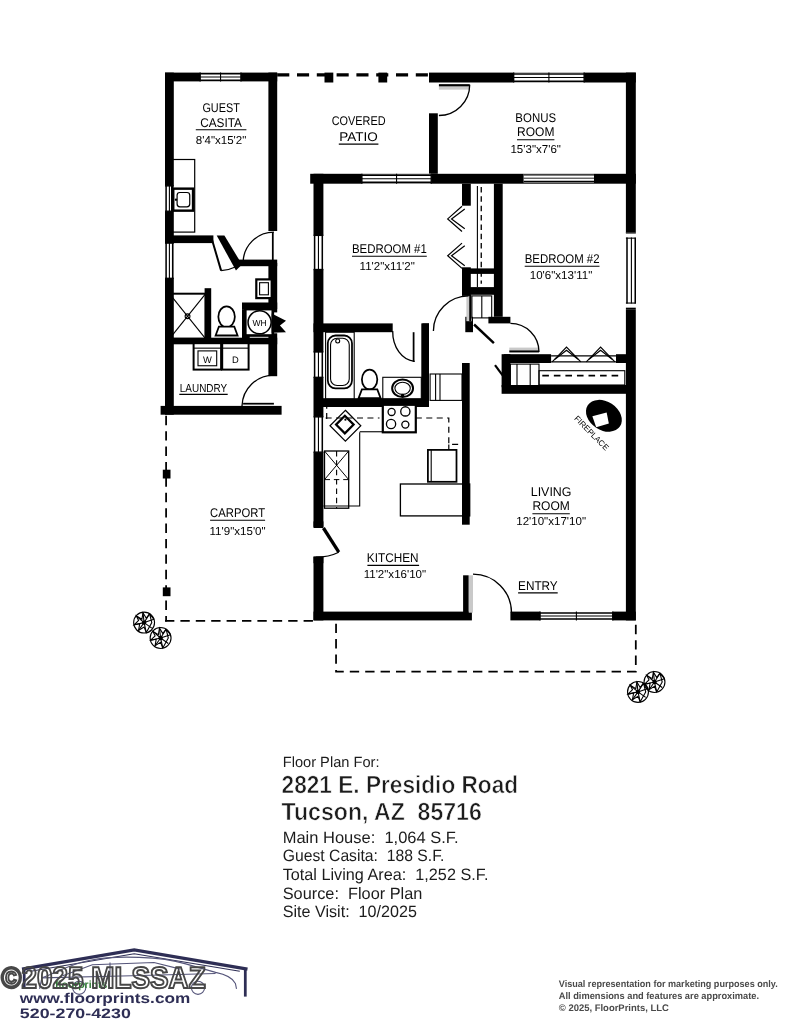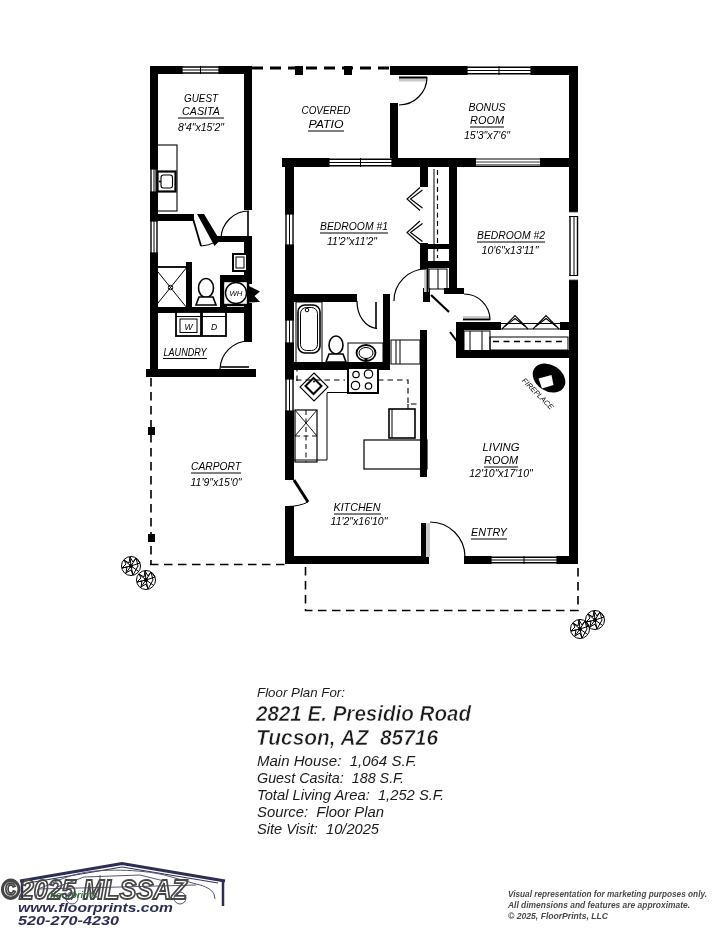--- a/index.html
+++ b/index.html
@@ -1,17 +1,17 @@
 <!DOCTYPE html>
 <html><head>
 <meta charset="utf-8">
 <style>
   html,body{margin:0;padding:0;background:#fff;}
   .page{position:relative;will-change:transform;width:720px;height:932px;background:#fff;overflow:hidden;
-        font-family:"Liberation Sans", sans-serif;font-style:italic;}
+        font-family:"Liberation Sans", sans-serif;}
   svg text{font-family:"Liberation Sans", sans-serif;}
 </style>
 </head>
 <body>
 <div class="page">
 <svg width="720" height="932" viewBox="0 0 720 932" xmlns="http://www.w3.org/2000/svg">
 <defs>
 <g id="bush">
 <g fill="none" stroke="#000" stroke-width="1">
 <path d="M 0,0 L 9,-3 M 0,0 L 7,5 M 0,0 L 2,9 M 0,0 L -5,7 M 0,0 L -9,2 M 0,0 L -7,-6 M 0,0 L -1,-9 M 0,0 L 5,-8"></path>

